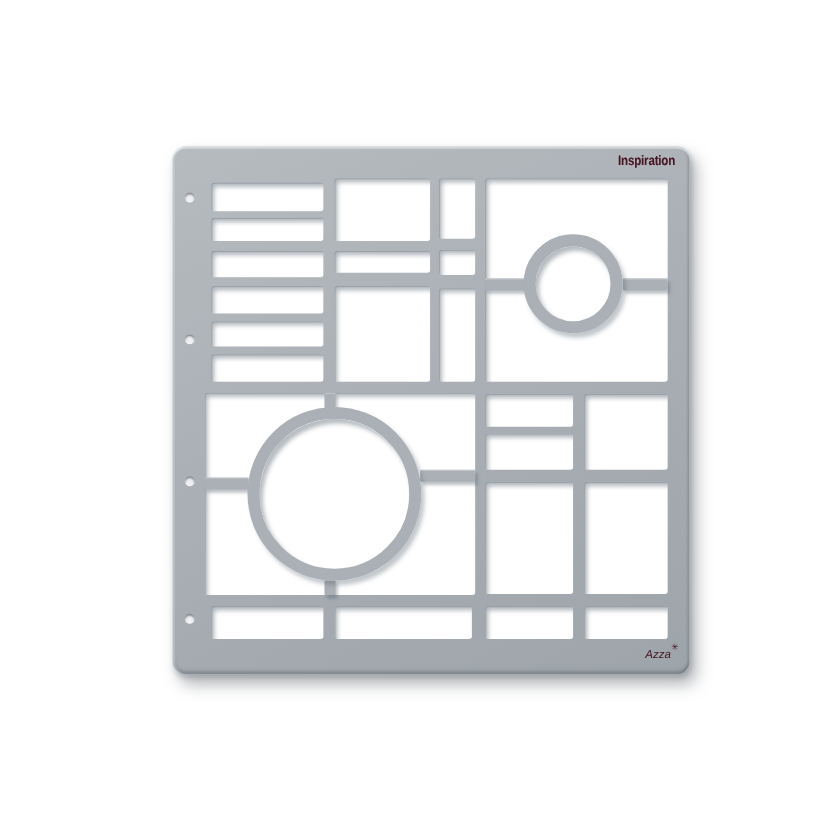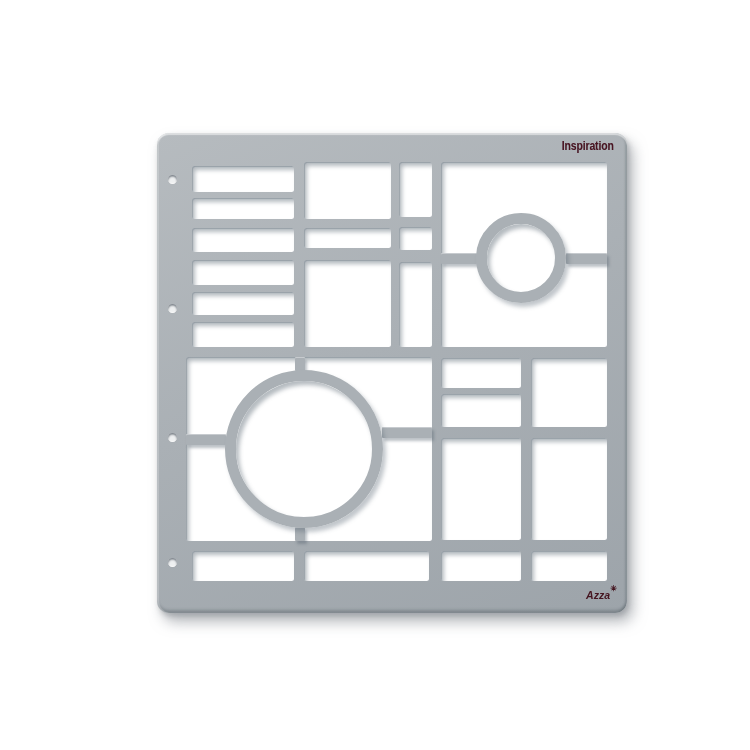--- a/index.html
+++ b/index.html
@@ -74,21 +74,21 @@
     transform: scaleX(0.84);
     transform-origin: 100% 50%;
     z-index: 5;
     text-shadow: 0 0.4px 0.4px rgba(0,0,0,0.25);
   }
   .brand-logo {
     position: absolute;
     bottom: 13px; right: 17px;
     z-index: 5;
     color: #451520;
-    font-weight: bold;
+    font-weight: normal;
     font-style: italic;
     font-size: 10.5px;
     letter-spacing: 0;
     line-height: 10px;
   }
   .brand-logo .sparkle {
     position: absolute;
     top: -6px; right: -7px;
     font-size: 8px;
     font-style: normal;

